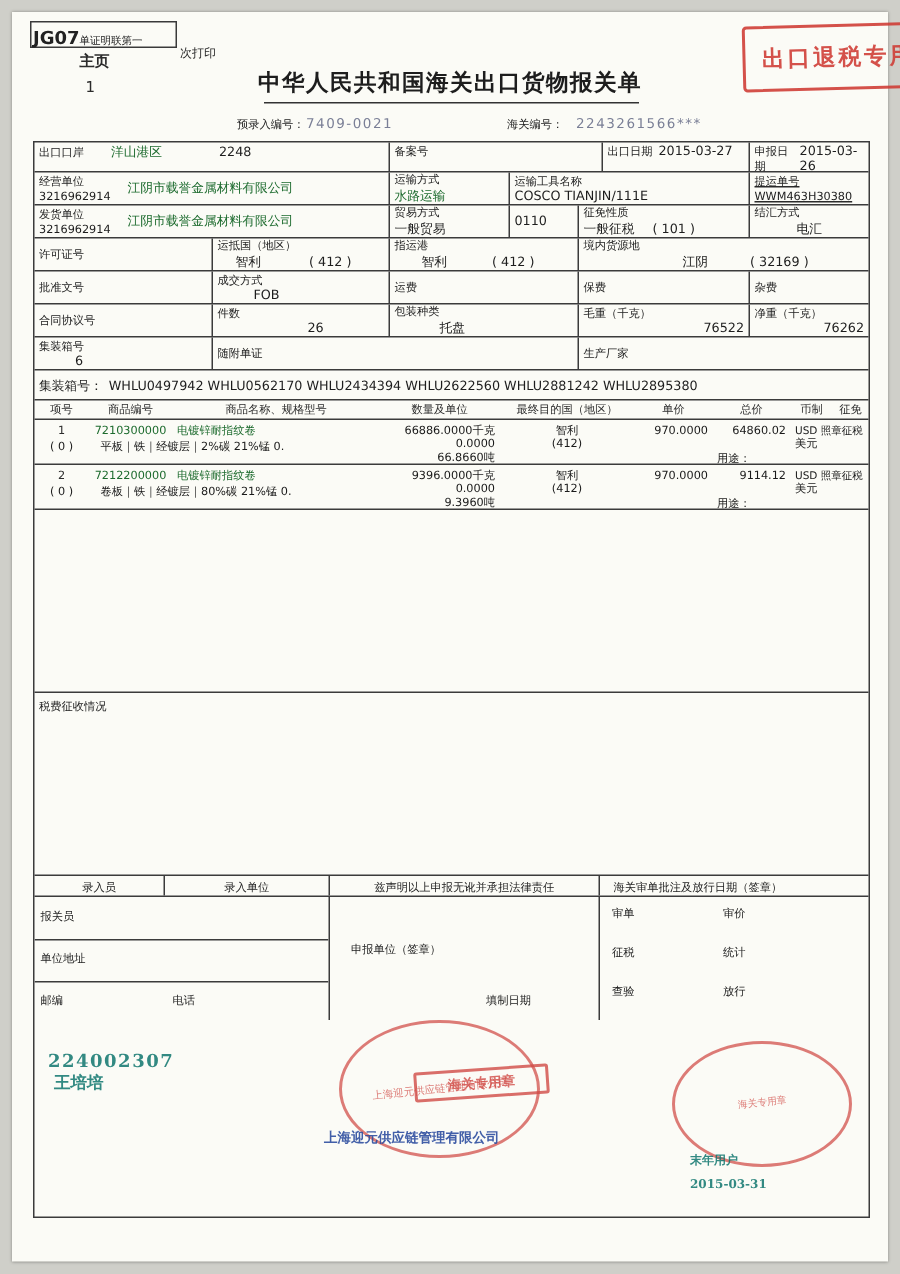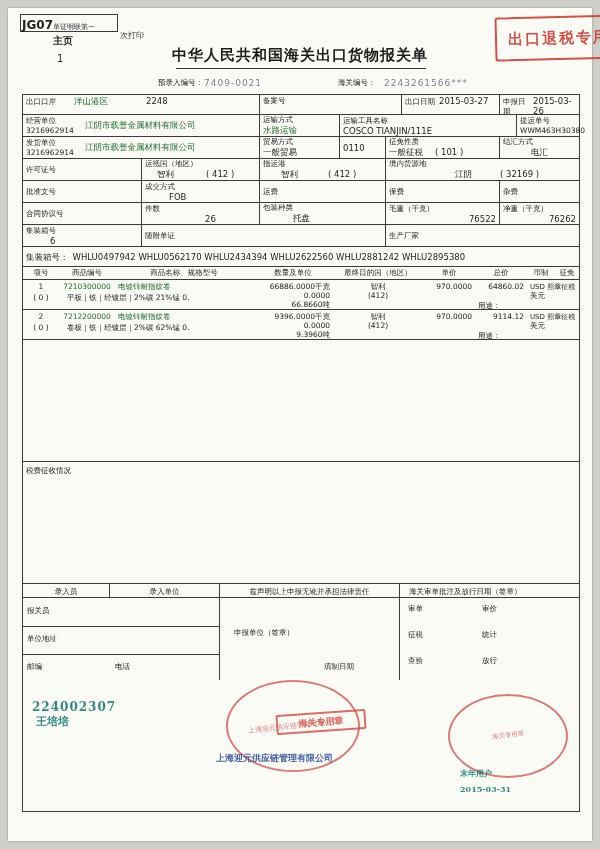--- a/index.html
+++ b/index.html
@@ -147,21 +147,21 @@
           <div class="lbl">运输方式</div>
           <div class="val">水路运输</div>
         </div>
       </div>
       <div class="cell bl" style="left:316px;width:160px;">
         <div class="stack">
           <div class="lbl">运输工具名称</div>
           <div class="valk">COSCO TIANJIN/111E</div>
         </div>
       </div>
-      <div class="cell bl" style="left:493px;width:80px;">
+      <div class="cell bl" style="left:476px;width:80px;text-decoration:underline;">
         <div class="stack">
           <div class="lbl">提运单号</div>
           <div class="valk" style="font-size:7.5px;">WWM463H30380</div>
         </div>
       </div>
     </div>
 
     <div class="row" style="height:22px;">
       <div class="cell" style="left:0;width:236px;">
         <div class="stack">
@@ -367,21 +367,21 @@
       <div class="gcell ctr" style="left:0;width:36px;padding-top:2px;">2</div>
       <div class="gcell ctr greenv" style="left:36px;width:56px;padding-top:2px;">7212200000</div>
       <div class="gcell greenv" style="left:92px;width:138px;padding-top:2px;">电镀锌耐指纹卷</div>
       <div class="gcell blackv" style="left:230px;width:80px;padding-top:2px;text-align:right;">9396.0000千克</div>
       <div class="gcell blackv" style="left:310px;width:90px;padding-top:2px;text-align:center;">智利</div>
       <div class="gcell blackv" style="left:400px;width:52px;padding-top:2px;text-align:right;">970.0000</div>
       <div class="gcell blackv" style="left:452px;width:52px;padding-top:2px;text-align:right;">9114.12</div>
       <div class="gcell blackv" style="left:504px;width:52px;padding-top:2px;font-size:7px;">USD 照章征税</div>
 
       <div class="gcell ctr blackv" style="left:0;width:36px;top:12px;">( 0 )</div>
-      <div class="gcell blackv" style="left:36px;width:194px;top:12px;padding-left:8px;">卷板｜铁｜经镀层｜2%碳 62%锰 0.</div>
+      <div class="gcell blackv" style="left:36px;width:194px;top:12px;padding-left:8px;">卷板｜铁｜经镀层｜80%碳 21%锰 0.</div>
       <div class="gcell blackv" style="left:230px;width:80px;top:10px;text-align:right;">0.0000</div>
       <div class="gcell blackv" style="left:230px;width:80px;top:19px;text-align:right;">9.3960吨</div>
       <div class="gcell blackv" style="left:310px;width:90px;top:10px;text-align:center;">(412)</div>
       <div class="gcell blackv" style="left:504px;width:52px;top:10px;">美元</div>
       <div class="gcell blackv" style="left:452px;width:104px;top:20px;">用途：</div>
     </div>
 
     <div class="row" style="height:122px;"></div>
 
     <div class="row" style="height:122px;">

